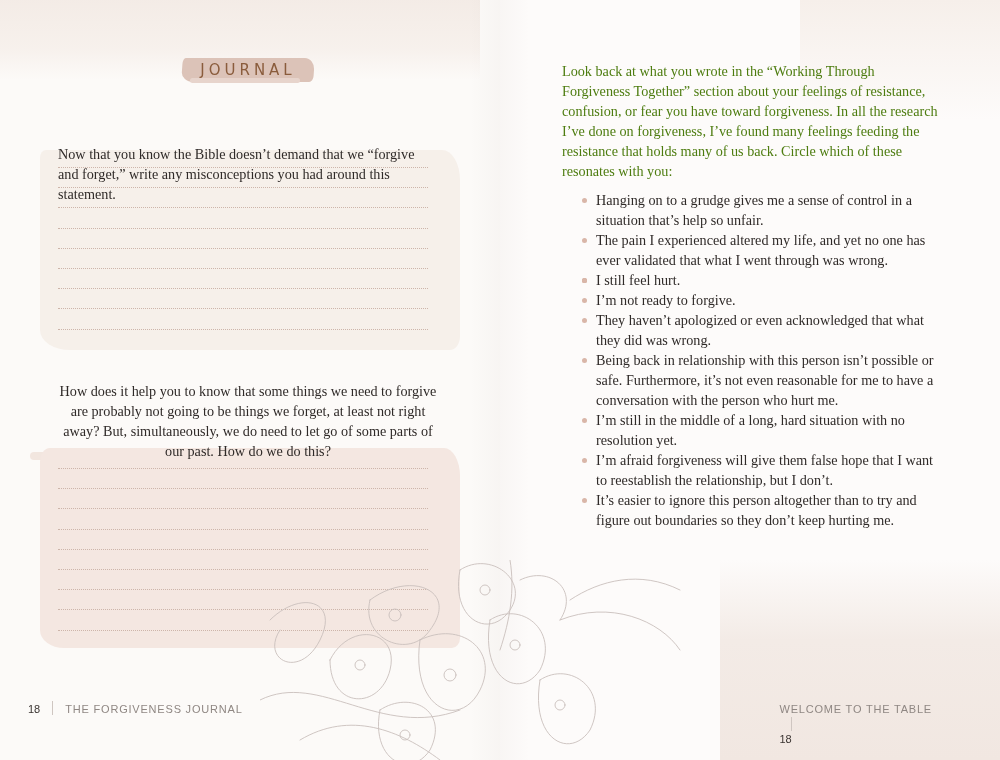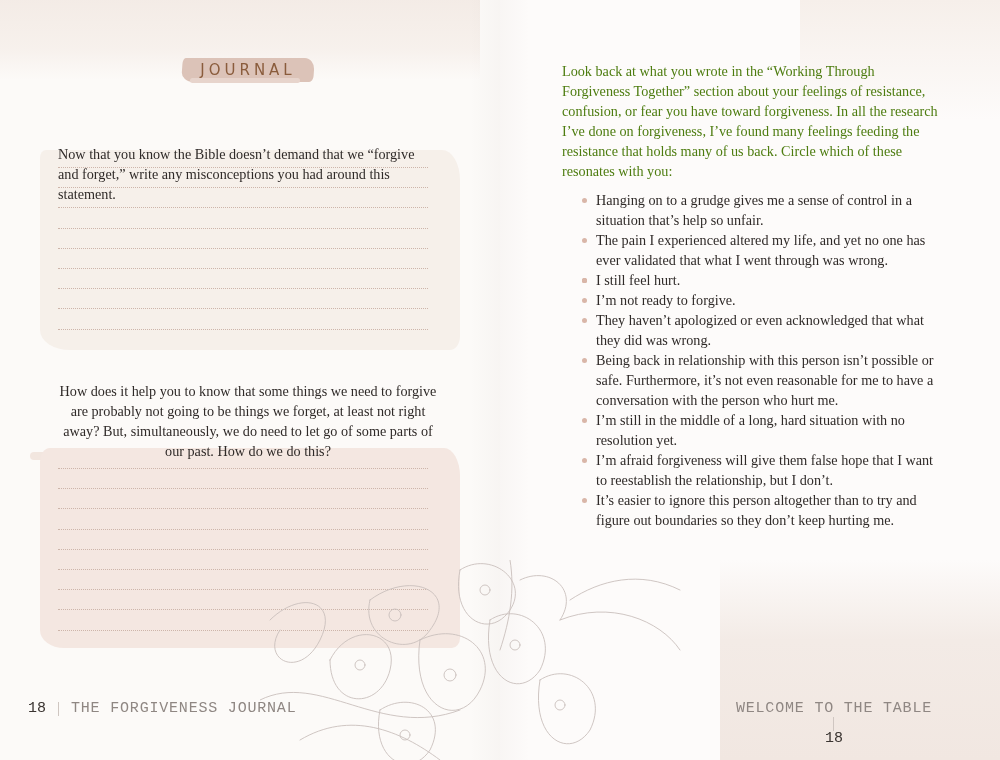--- a/index.html
+++ b/index.html
@@ -100,23 +100,23 @@
       font-size: 14.2px; line-height: 20px; color: #2f2a28;
     }
     .bullet .dot {
       position: absolute; left: 20px; top: 8px; width: 5px; height: 5px;
       border-radius: 50%; background: #d9b6a8;
     }
 
     
     .footer {
       position: absolute; top: 701px;
-      font-family: Liberation Mono, monospace; font-size: 15px; line-height: 16px;
+      font-family: Liberation Sans, sans-serif; font-size: 11px; line-height: 16px;
       color: #8f8783; letter-spacing: .8px;
-      display: flex; align-items: center;
+      display: flex; 
     }
     .footer-left { left: 28px; }
     .footer-right { right: 68px; flex-direction: column; }
     .footer .num { color: #3a3431; letter-spacing: 0; }
     .footer .sep {
       display: inline-block; width: 1px; height: 14px; background: #cfc6c1;
       margin: 0 12px;
     }
 
     

